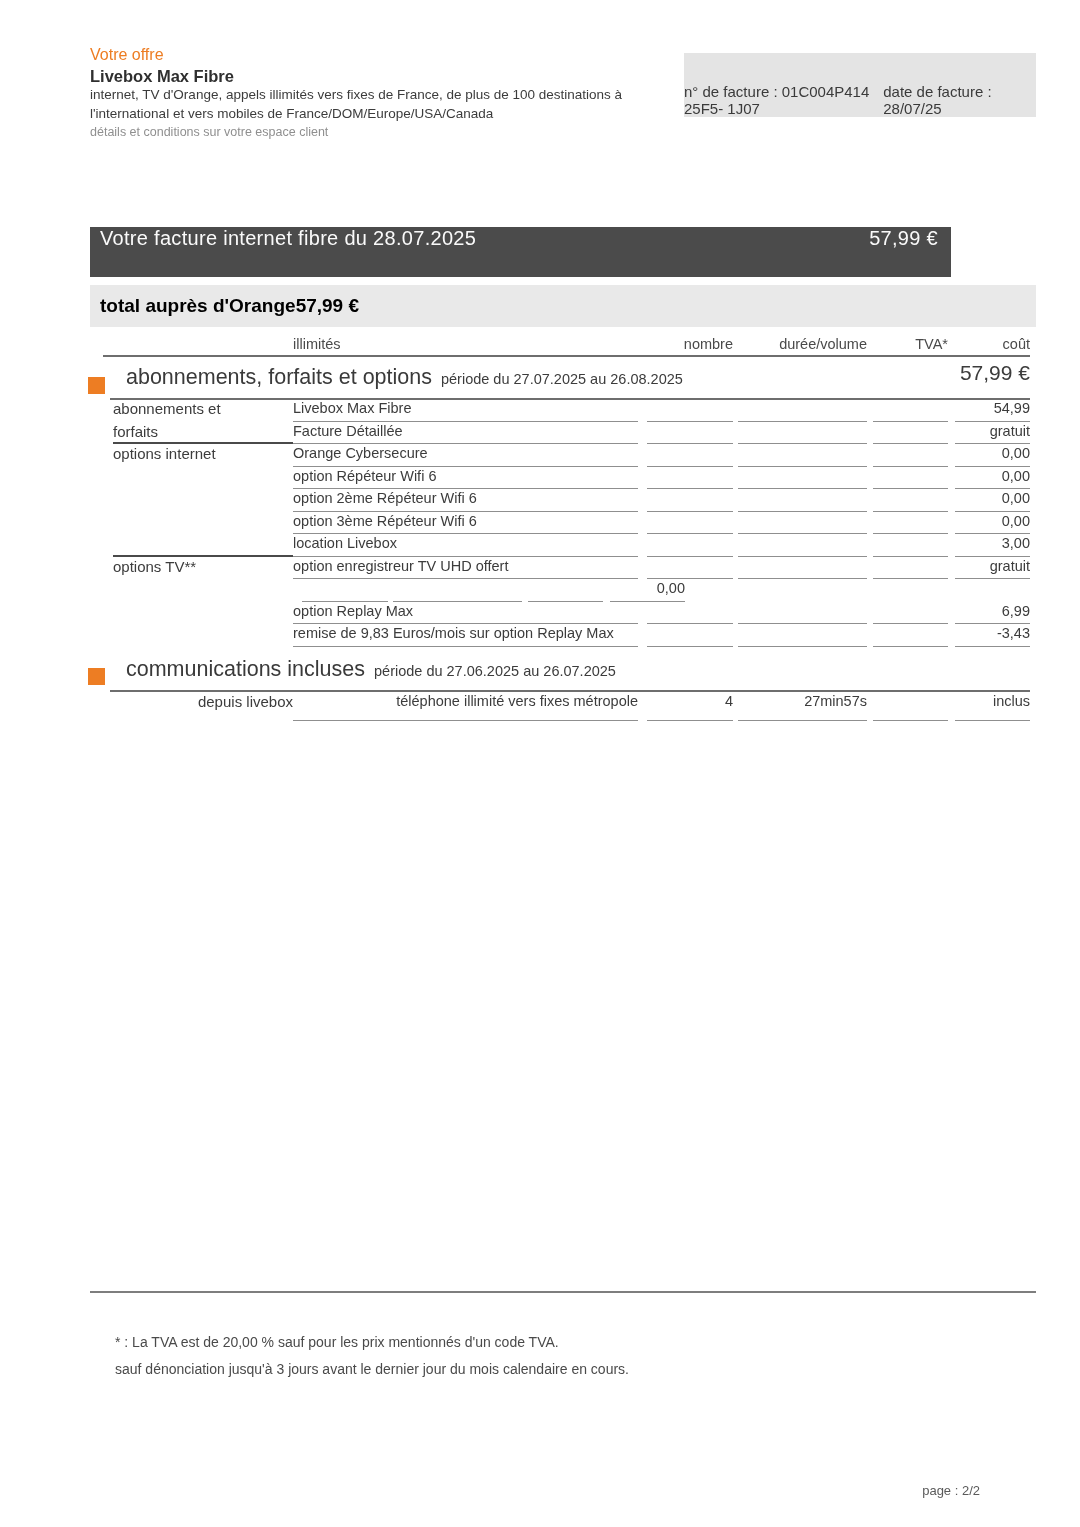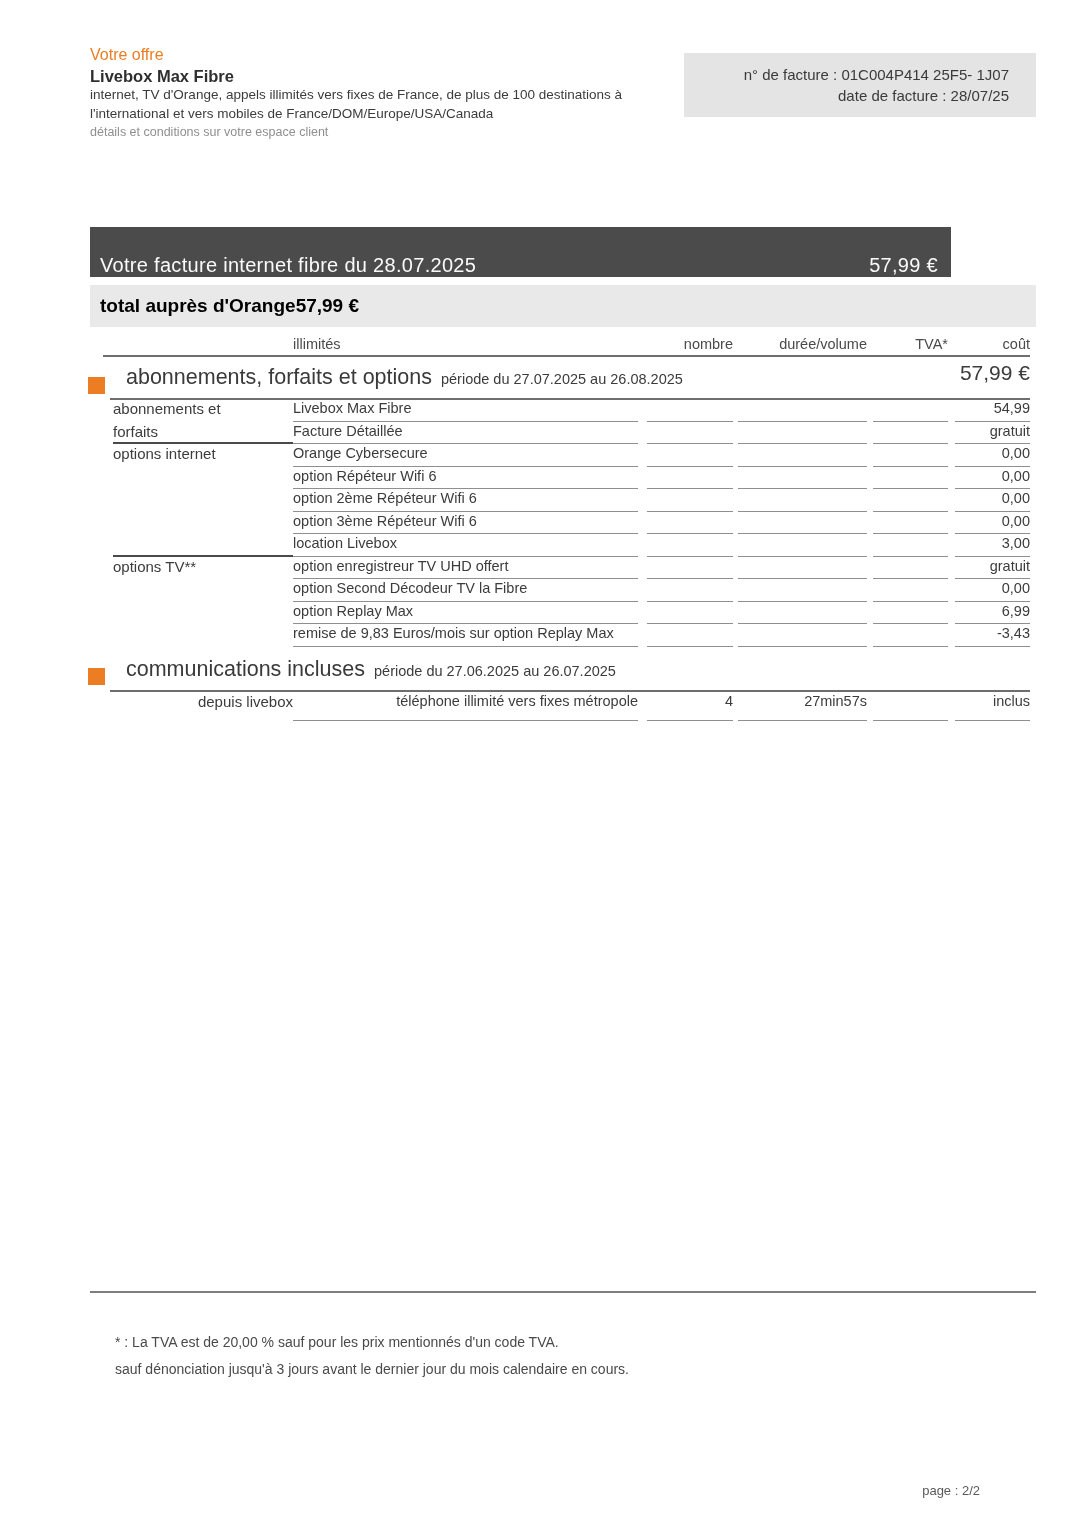--- a/index.html
+++ b/index.html
@@ -12,29 +12,29 @@
 
   
   .offer-eyebrow { left:90px; top:46px; font-size:16px; color:#ED7D23; }
   .offer-name    { left:90px; top:67px; font-size:16.5px; font-weight:bold; color:#2F2F2F; }
   .offer-desc    { left:90px; top:86px; width:578px; font-size:13.5px; line-height:18.5px; color:#3C3C3C; }
   .offer-note    { left:90px; top:125px; font-size:12.5px; color:#8F8F8F; }
 
   
   .meta-box {
     left:684px; top:53px; width:352px; height:64px; background:#E4E4E4;
-    display:flex; flex-direction:column; justify-content:center; align-items:flex-end;
+    display:flex; justify-content:center; align-items:flex-end;
     box-sizing:border-box; padding-right:27px; gap:4px;
     font-size:15px; color:#3A3A3A;
   }
 
   
   .banner {
     left:90px; top:227px; width:861px; height:50px; background:#4B4B4B; color:#FAFAFA;
-    display:flex; justify-content:space-between; align-items:flex-end;
+    display:flex; justify-content:space-between; align-items:flex-start;
     box-sizing:border-box; padding:0 13px 0 10px; font-size:20px; letter-spacing:0.3px;
   }
   .totalbar {
     left:90px; top:285px; width:946px; height:42px; background:#E9E9E9; color:#000000;
     display:flex; justify-content:flex-start; align-items:center;
     box-sizing:border-box; padding:0 13px 0 10px; font-size:19px; font-weight:bold;
   }
 
   
   .thead { left:113px; top:333px; width:917px; display:flex; align-items:flex-end;
@@ -172,21 +172,20 @@
     <div class="trow">
       <div class="c-cat">options TV**</div>
       <div class="c-int">option enregistreur TV UHD offert</div>
       <div class="c-nom"></div>
       <div class="c-dur"></div>
       <div class="c-tva"></div>
       <div class="c-cout">gratuit</div>
     </div>
     <div class="trow">
       <div class="c-cat"></div>
-      <div class="c-int">option Second Décodeur TV la Fibre</div>
       <div class="c-nom"></div>
       <div class="c-dur"></div>
       <div class="c-tva"></div>
       <div class="c-cout">0,00</div>
     </div>
     <div class="trow">
       <div class="c-cat"></div>
       <div class="c-int">option Replay Max</div>
       <div class="c-nom"></div>
       <div class="c-dur"></div>

